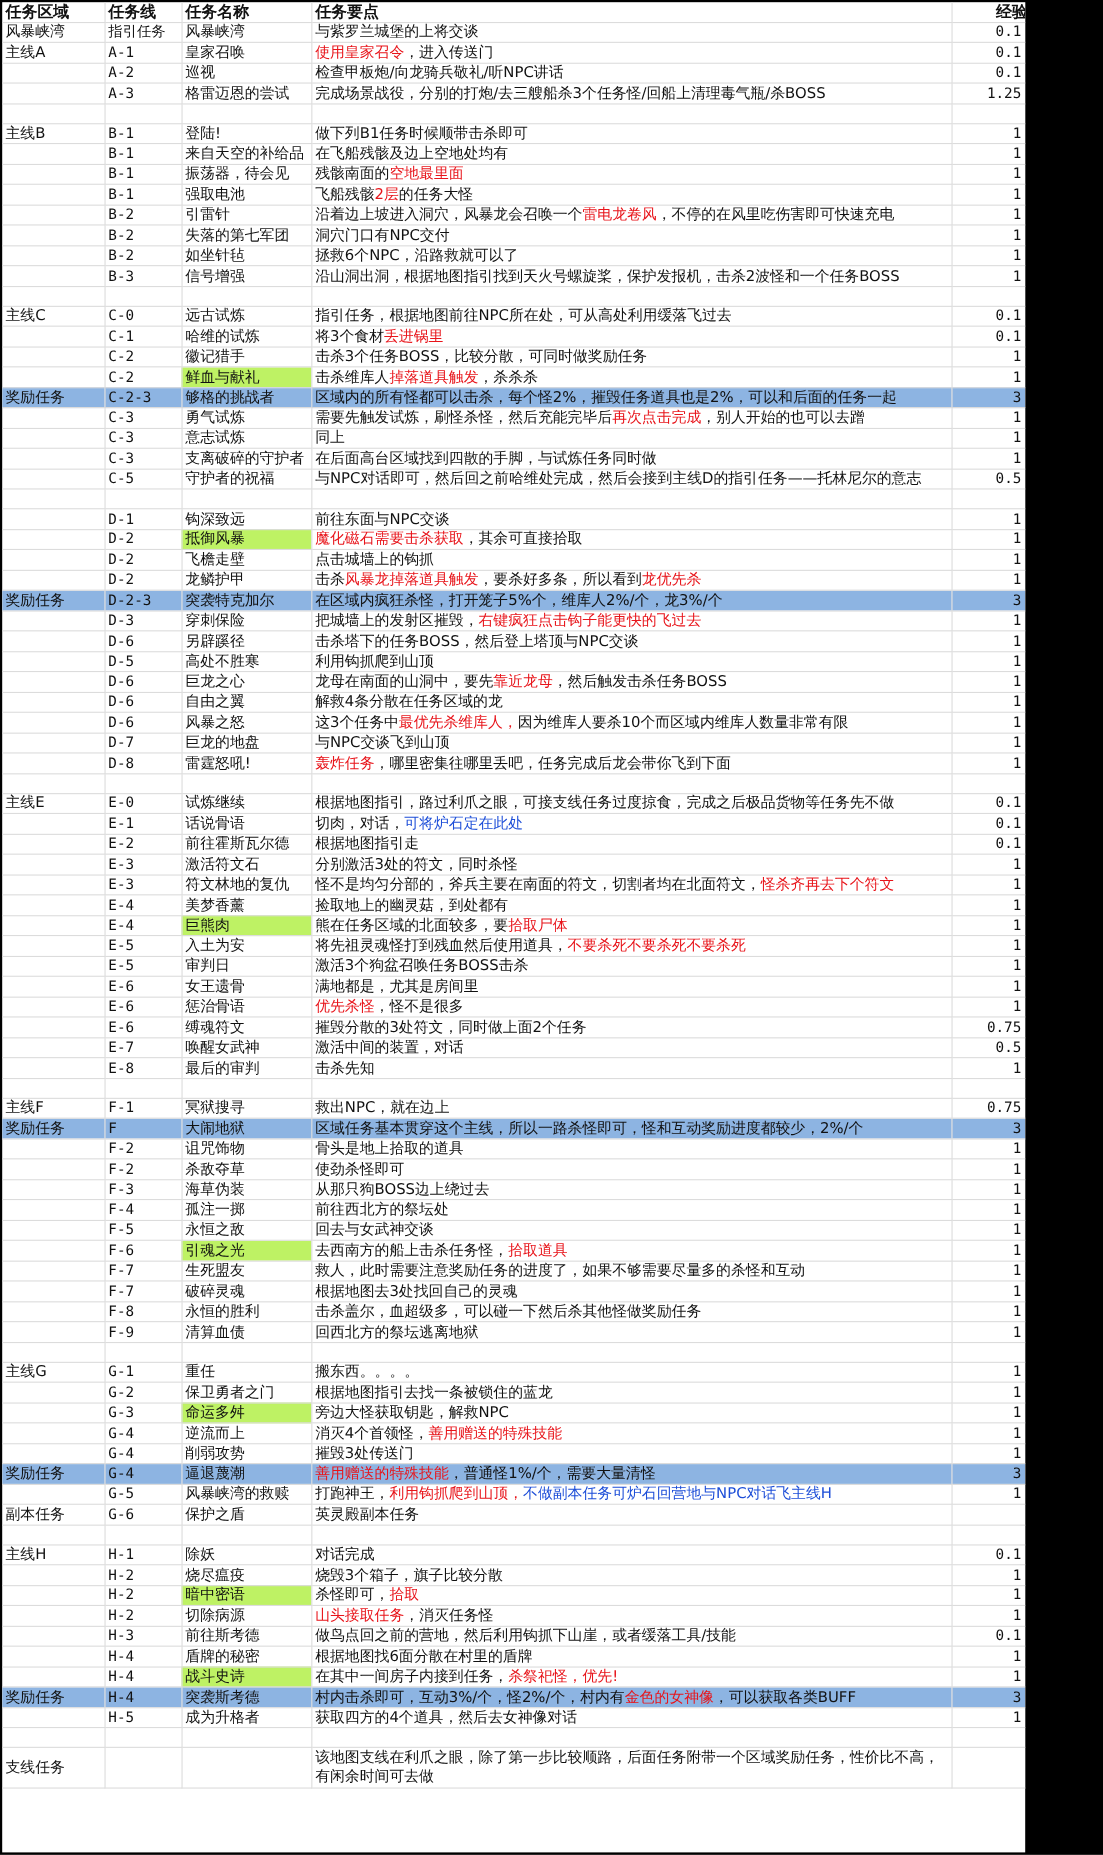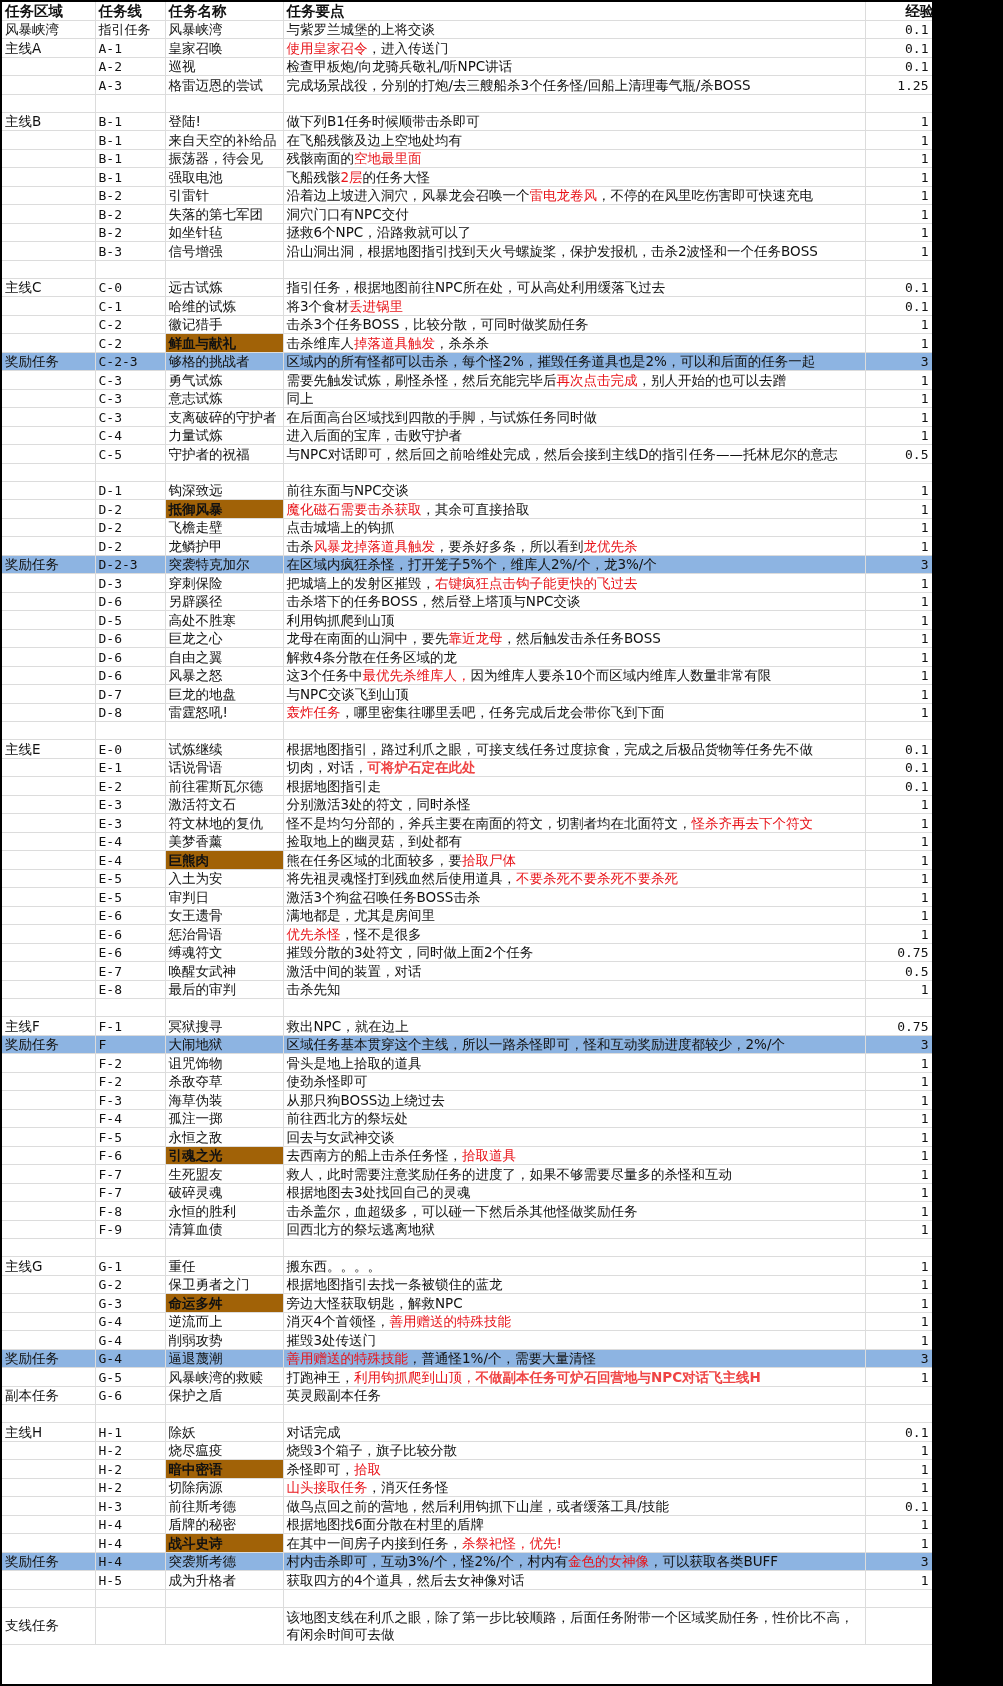--- a/index.html
+++ b/index.html
@@ -5,25 +5,25 @@
   html,body{margin:0;padding:0;background:#000;}
   body{width:1003px;height:1686px;overflow:hidden;position:relative;font-family:"DejaVu Sans","Liberation Sans",sans-serif;}
   #sheet{position:absolute;left:2px;top:2px;width:930px;height:1682px;background:#fff;overflow:hidden;}
   table{border-collapse:collapse;table-layout:fixed;width:930px;}
   col.c1{width:93px;} col.c2{width:70px;} col.c3{width:118px;} col.c4{width:582px;} col.c5{width:67px;}
   td{height:17.5px;padding:0 3px;font-size:13.5px;line-height:17px;color:#111;white-space:nowrap;overflow:visible;border-bottom:1px solid #dcdcdc;border-right:1px solid #dcdcdc;vertical-align:bottom;}
   td.exp{text-align:right;font-family:"DejaVu Sans Mono","Liberation Mono",monospace;font-size:13px;}
   td.code{font-family:"DejaVu Sans Mono","Liberation Mono",monospace;font-size:13px;}
   tr.head td{font-weight:bold;font-size:14.5px;}
   tr.bonus td{background:#8db4e2;}
-  td.gray{background:#a16207;font-weight:bold;}
+  td.gray{background:#bef264;}
   tr.blank td{height:17px;}
   tr.tall td{height:36px;vertical-align:middle;white-space:normal;}
   .red{color:#e8141a;font-weight:normal;}
-  .blue{color:#ef4444;font-weight:bold;}
+  .blue{color:#1d4ed8;font-weight:normal;}
 </style>
 </head>
 <body>
 
 <div id="sheet">
   <table>
     <colgroup>
         <col class="c1">
         <col class="c2">
         <col class="c3">
@@ -189,27 +189,20 @@
         </tr>
         <tr>
           <td></td>
           <td class="code">C-3</td>
           <td>支离破碎的守护者</td>
           <td><span>在后面高台区域找到四散的手脚，与试炼任务同时做</span></td>
           <td class="exp">1</td>
         </tr>
         <tr>
           <td></td>
-          <td class="code">C-4</td>
-          <td>力量试炼</td>
-          <td><span>进入后面的宝库，击败守护者</span></td>
-          <td class="exp">1</td>
-        </tr>
-        <tr>
-          <td></td>
           <td class="code">C-5</td>
           <td>守护者的祝福</td>
           <td><span>与NPC对话即可，然后回之前哈维处完成，然后会接到主线D的指引任务——托林尼尔的意志</span></td>
           <td class="exp">0.5</td>
         </tr>
         <tr class="blank">
           <td></td>
           <td></td>
           <td></td>
           <td></td>

